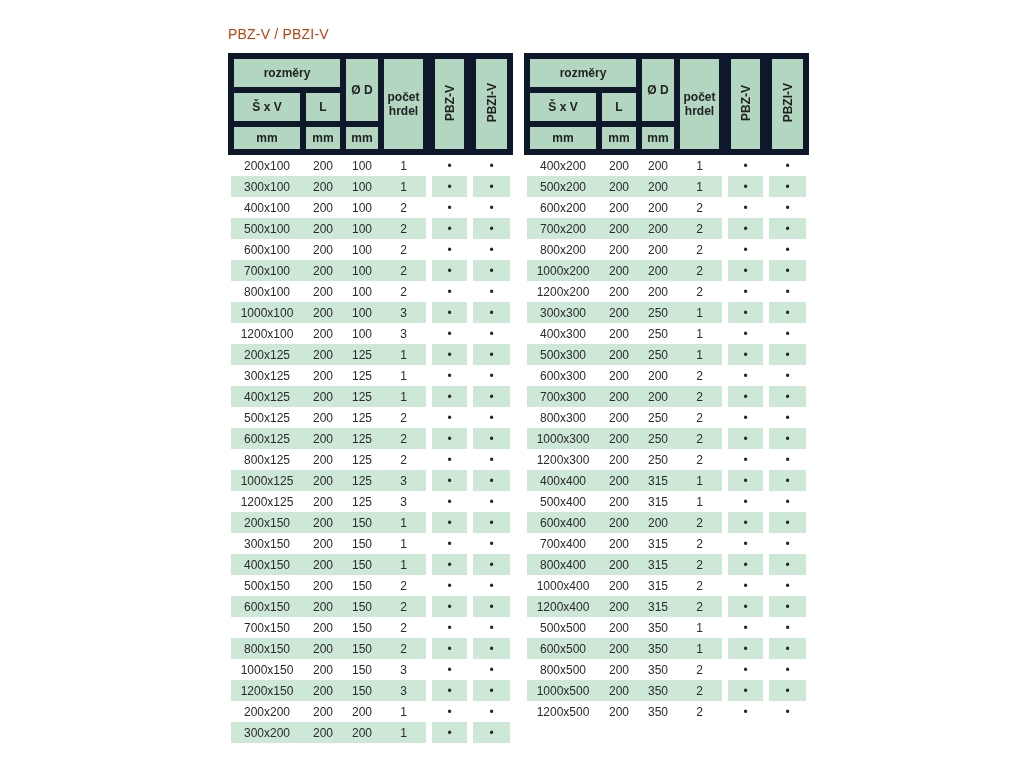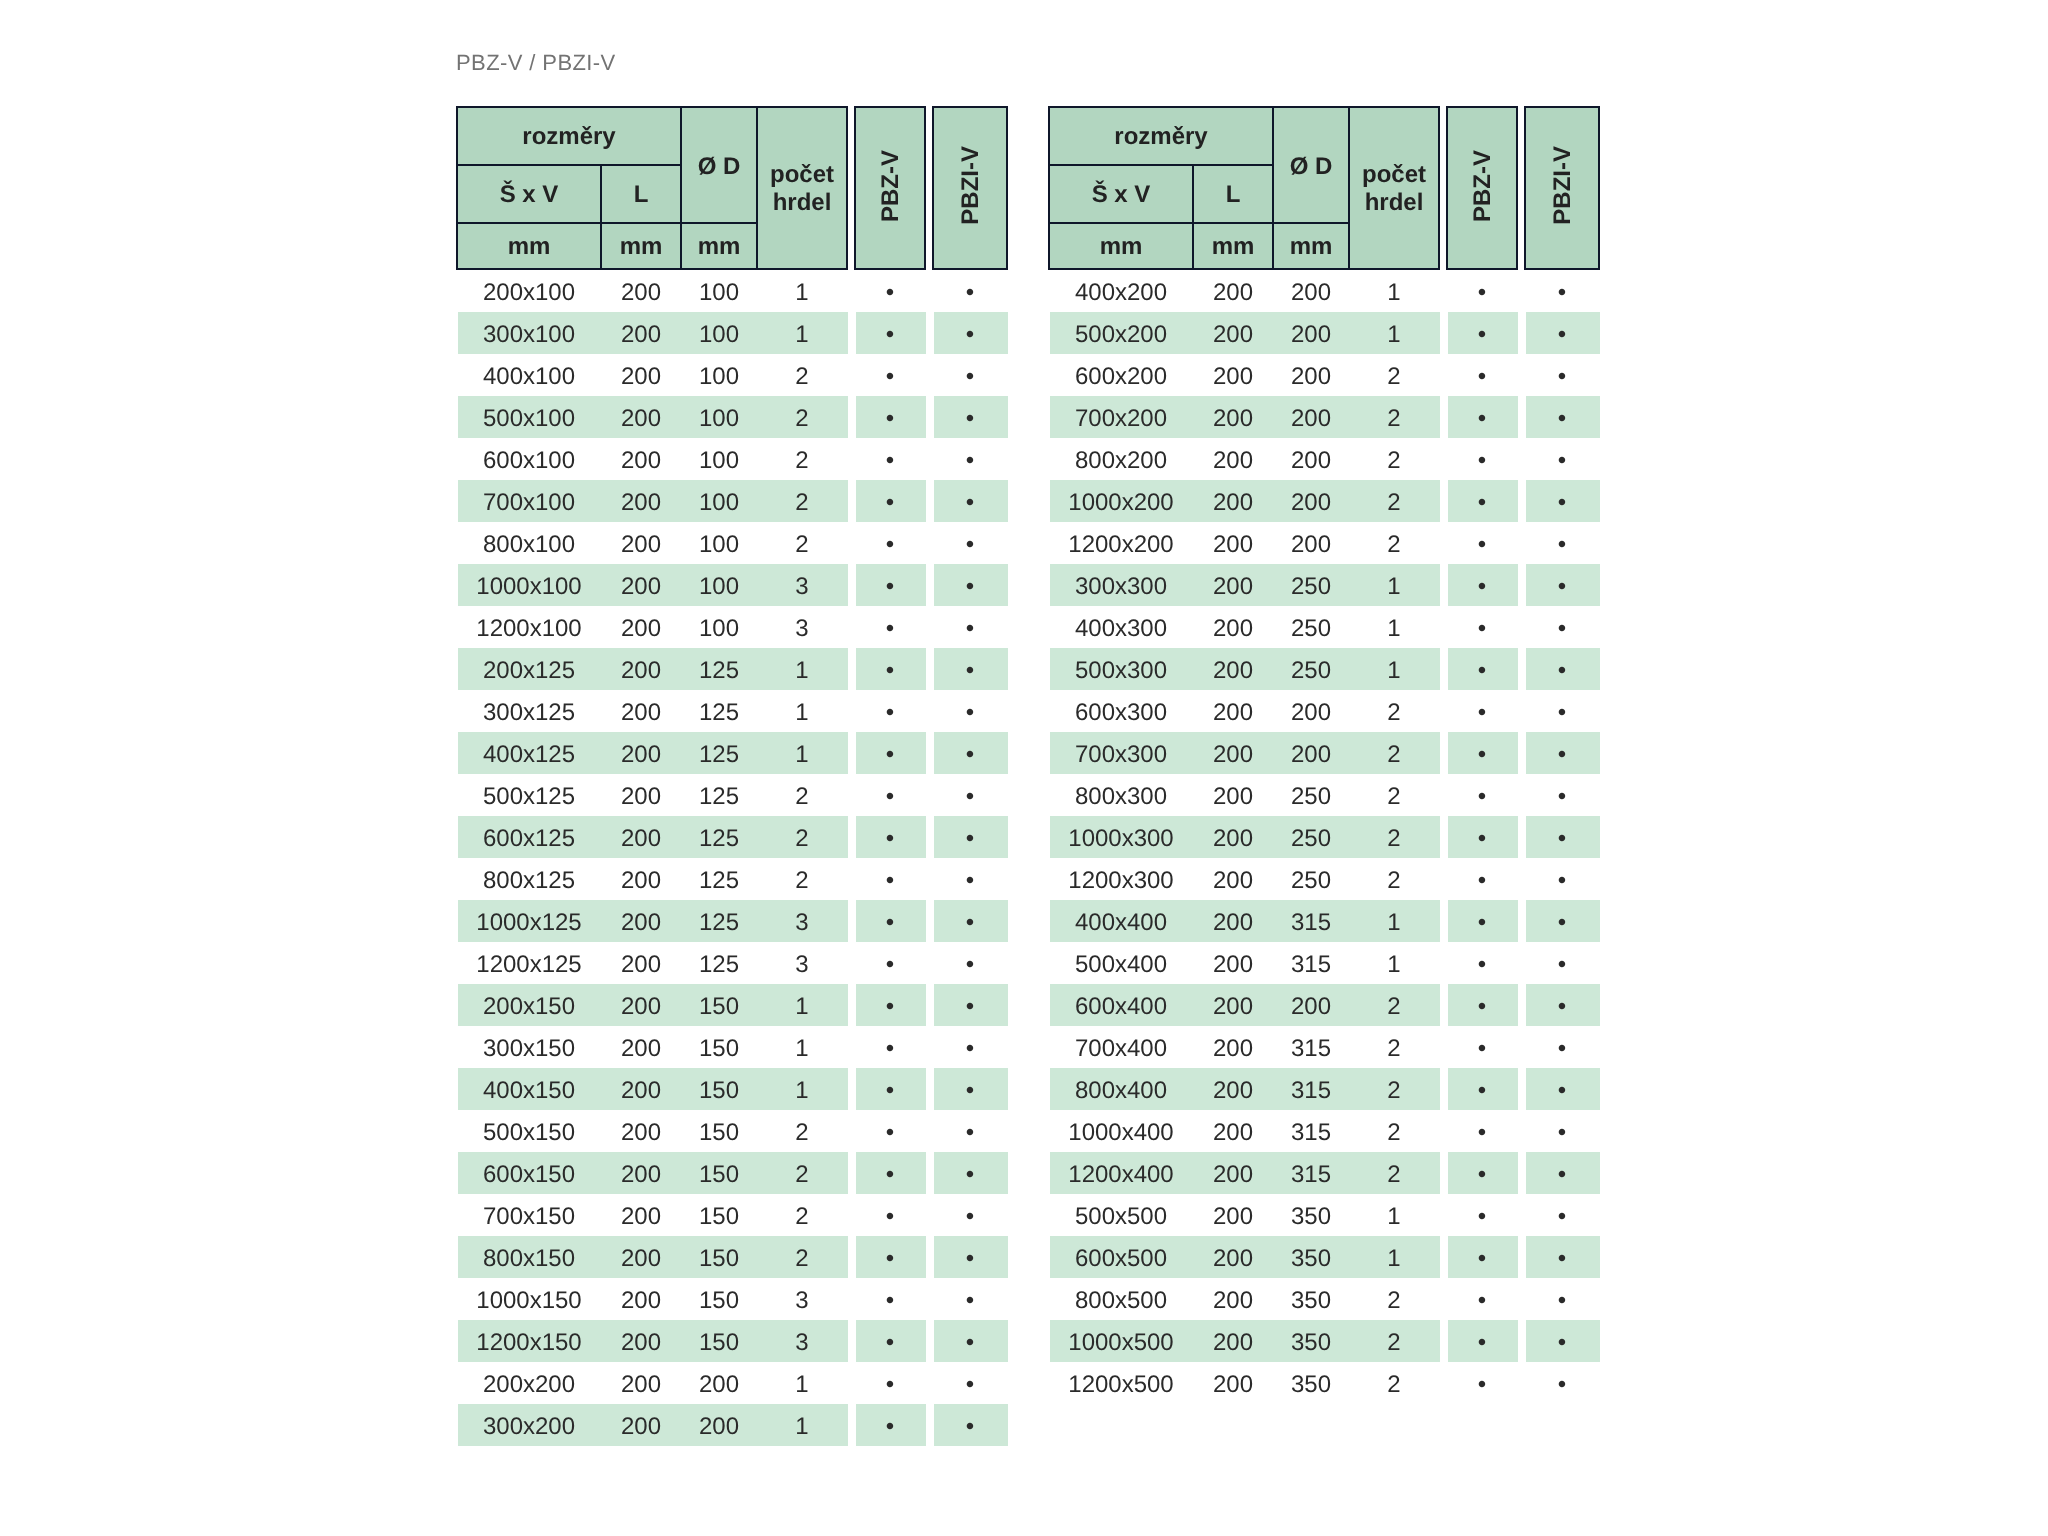--- a/index.html
+++ b/index.html
@@ -4,32 +4,32 @@
 <style>
   html,body{margin:0;padding:0;}
   body{
     width:1024px;height:768px;background:#ffffff;
     font-family:"Liberation Sans",sans-serif;
     position:relative;overflow:hidden;
     color:#2a2a2a;
   }
   .page-title{
     position:absolute;left:228px;top:26px;
-    font-size:11px;color:#737373;letter-spacing:.2px;
+    font-size:14px;color:#c2410c;letter-spacing:.2px;
   }
   table.ptable{
     position:absolute;top:53px;
     border-collapse:collapse;table-layout:fixed;
     font-size:12px;color:#2a2a2a;
   }
   table.ptable.left{left:228px;}
   table.ptable.right{left:524px;}
   th{
     background:var(--header-green,#b2d6c0);
-    border:1px solid #0f172a;
+    border:6px solid #0f172a;
     font-size:12px;font-weight:bold;color:#222;
     text-align:center;vertical-align:middle;
     padding:0 2px;
   }
   th.h28{height:28px;}
   th.h22{height:22px;}
   th.unit{font-weight:bold;}
   th.gap,td.gap{background:#ffffff !important;border:none;padding:0;}
   td{
     height:21px;padding:0 2px;

